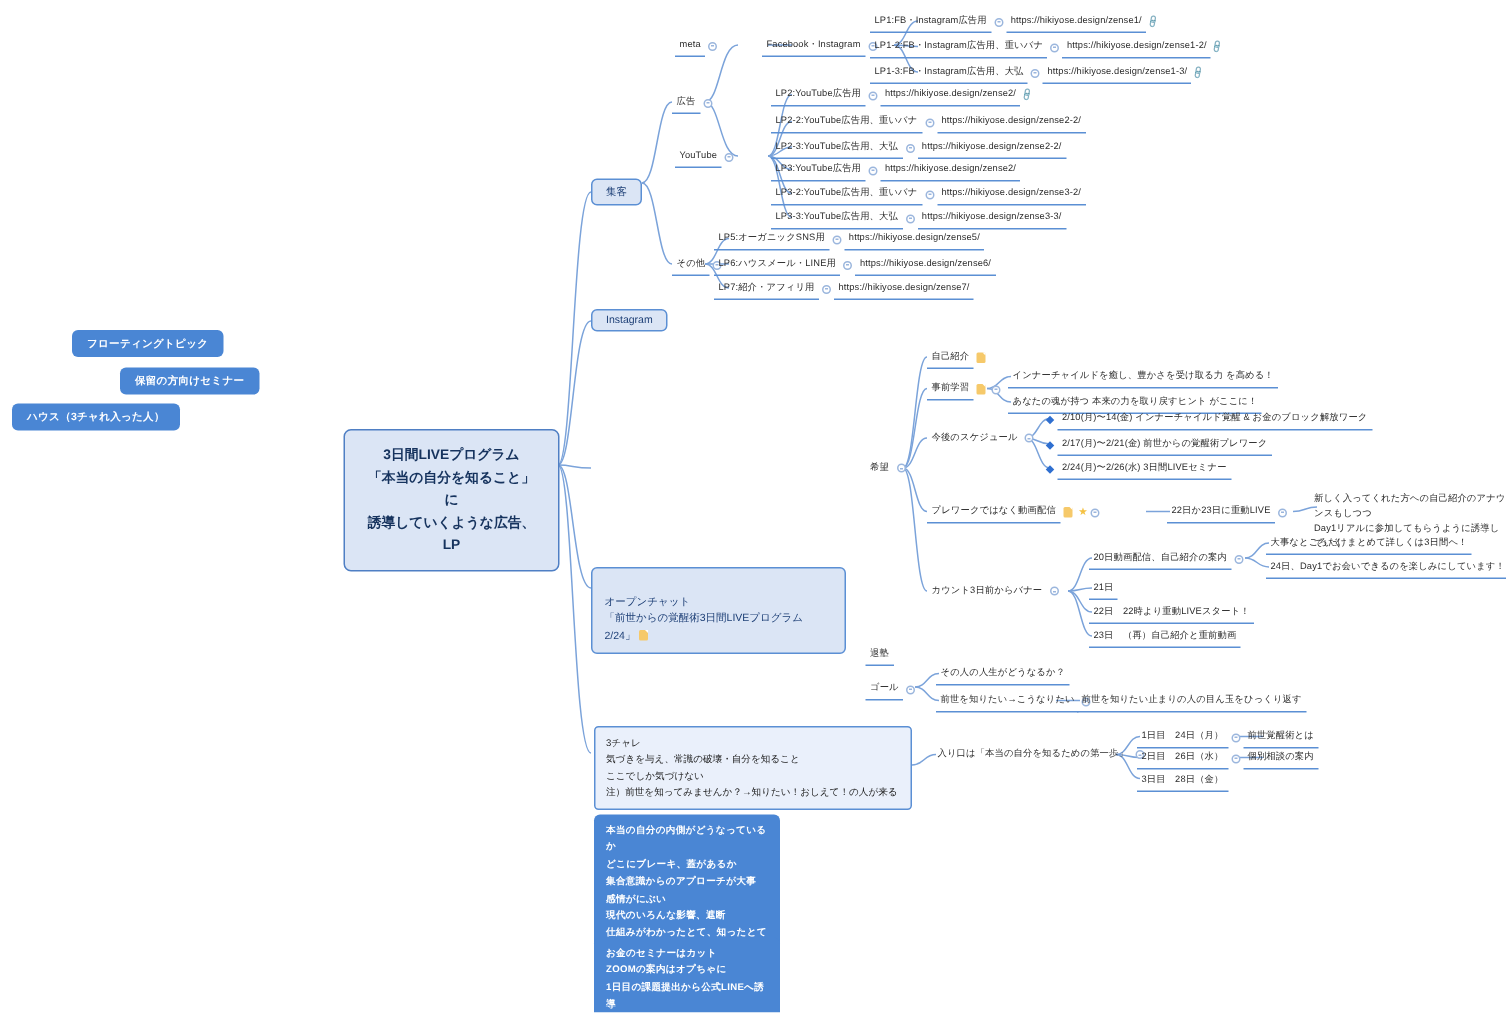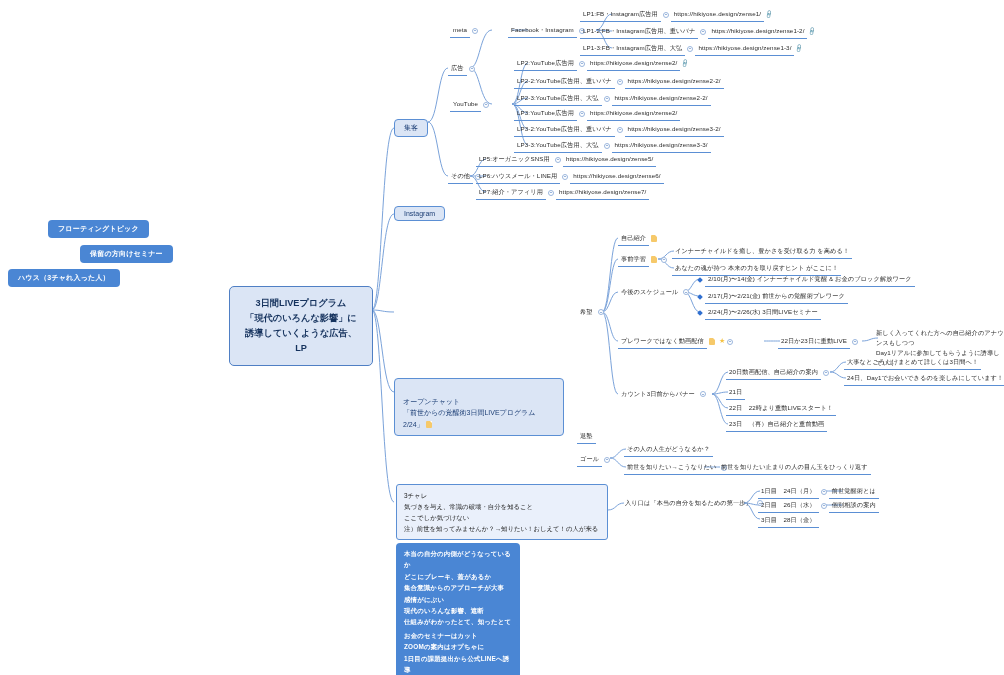--- a/index.html
+++ b/index.html
@@ -240,21 +240,21 @@
       <path d="M744 503 C 752 503 752 491 760 491"></path>
       <path d="M744 503 C 752 503 752 505 760 505"></path>
       <path d="M744 503 C 752 503 752 519 760 519"></path>
 
       <path d="M826 491 C 834 491 834 491 842 491"></path>
       <path d="M826 505 C 834 505 834 505 842 505"></path>
     </g>
   </svg>
 
   <div class="central" style="left:229px; top:286px; width:144px;">3日間LIVEプログラム
-「現代のいろんな影響」に
+「本当の自分を知ること」に
 誘導していくような広告、LP</div>
 
   <div class="floatpill" style="left:48px; top:220px;">フローティングトピック</div>
   <div class="floatpill" style="left:80px; top:245px;">保留の方向けセミナー</div>
   <div class="floatpill" style="left:8px; top:269px;">ハウス（3チャれ入った人）</div>
 
   <div class="pill" style="left:394px; top:119px;">集客</div>
   <div class="pill" style="left:394px; top:206px;">Instagram</div>
   <div class="pill multi" style="left:394px; top:378px; width:170px;">
     <span class="txt">オープンチャット

